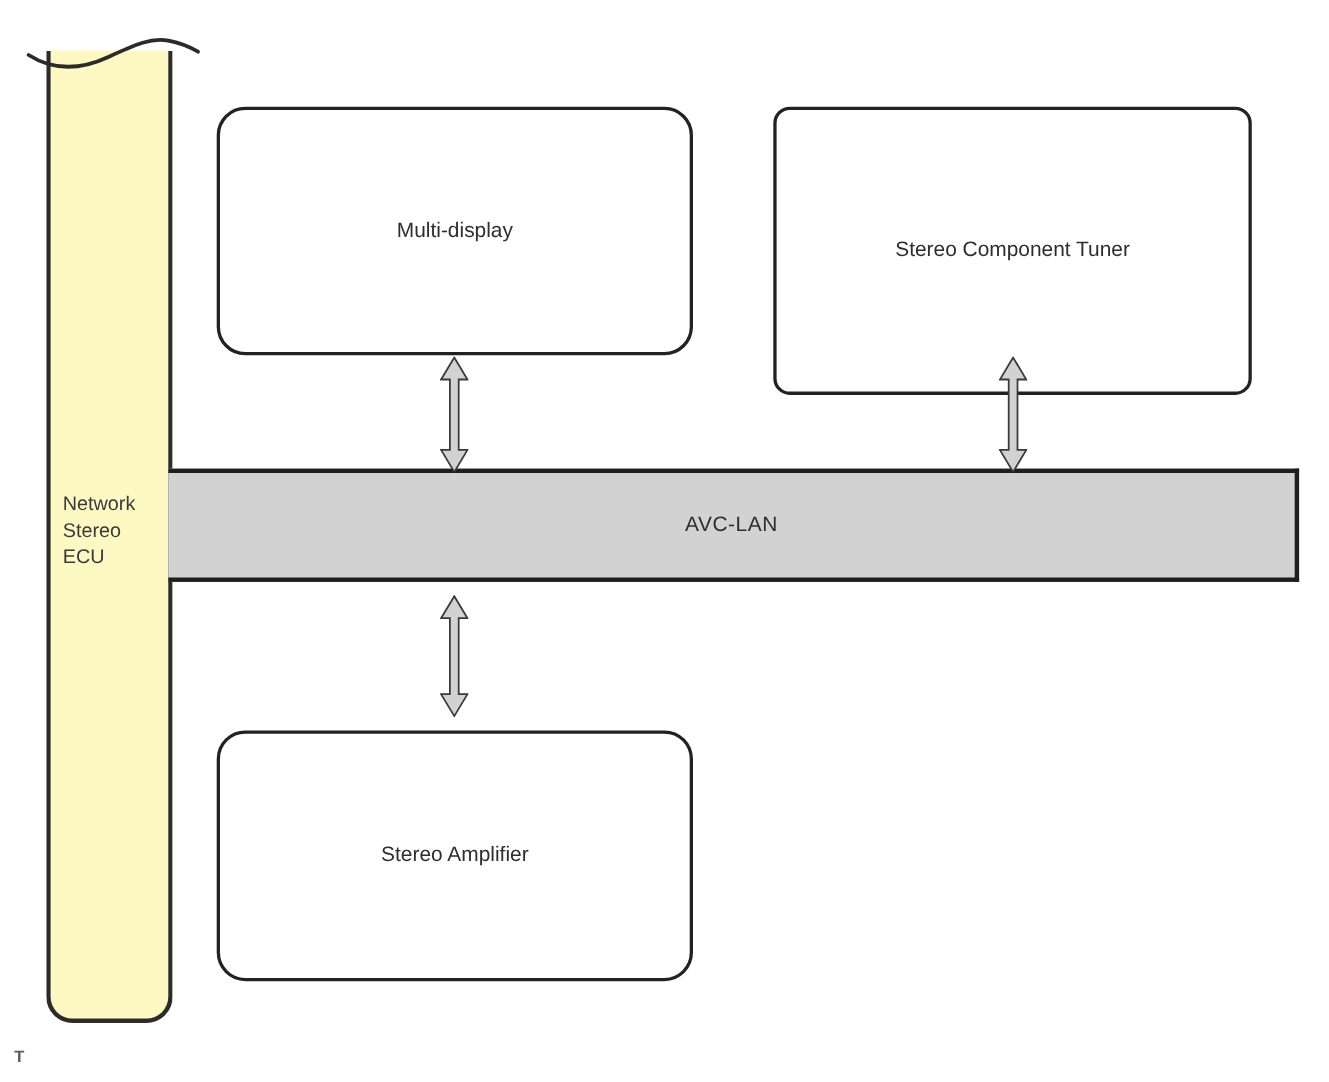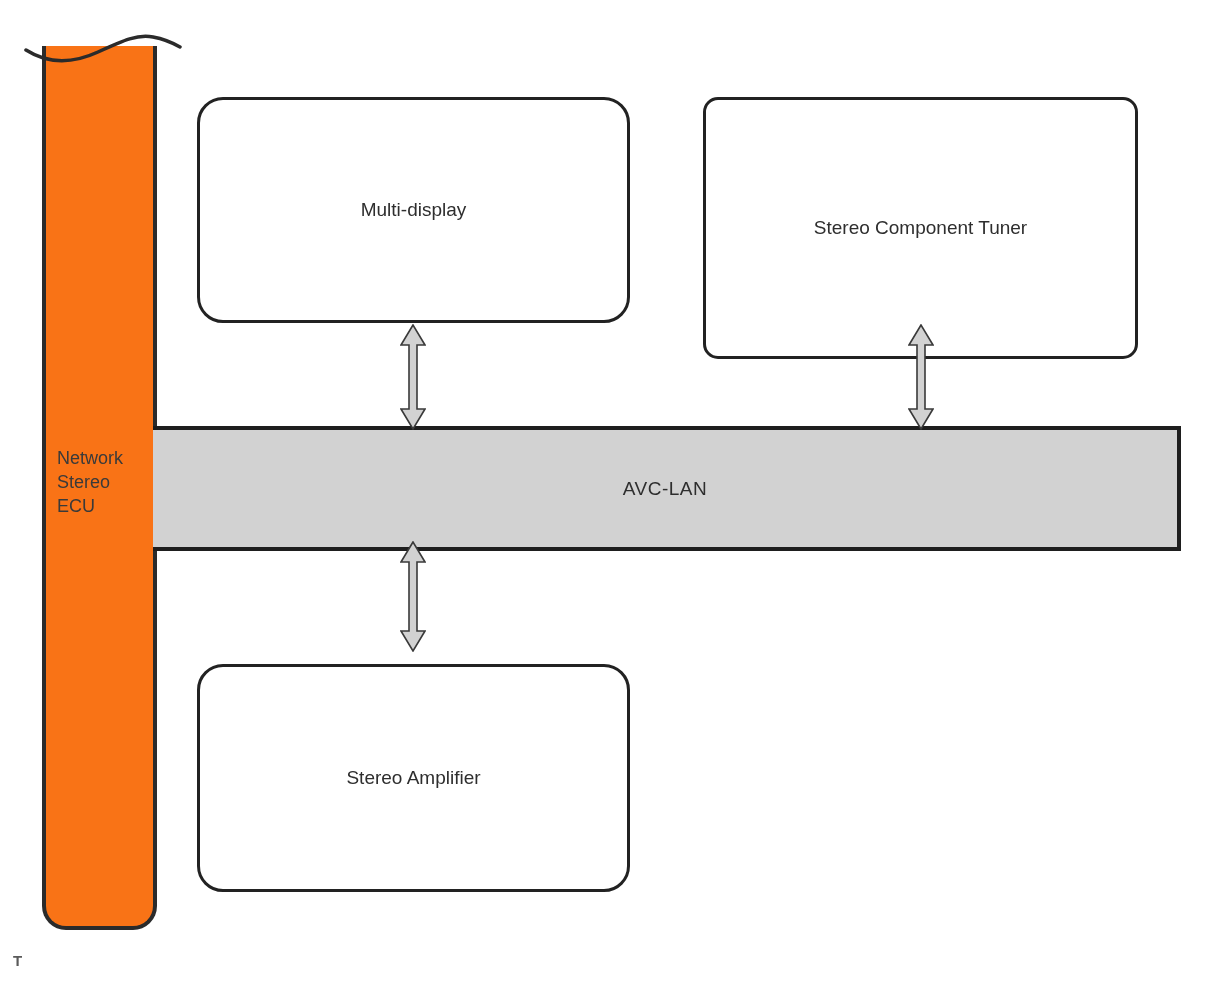--- a/index.html
+++ b/index.html
@@ -16,21 +16,21 @@
     overflow: hidden;
   }
   
   .gateway-bar {
     position: absolute;
     left: 42px;
     top: 46px;
     width: 115px;
     height: 884px;
     box-sizing: border-box;
-    background: #f97316;
+    background: #fef9c3;
     border-left: 4px solid #2b2b2b;
     border-right: 4px solid #2b2b2b;
     border-bottom: 4px solid #2b2b2b;
     border-bottom-left-radius: 24px;
     border-bottom-right-radius: 24px;
     z-index: 1;
   }
   .gateway-label {
     position: absolute;
     left: 11px;
@@ -47,21 +47,21 @@
     left: 20px;
     top: 26px;
     z-index: 3;
   }
   
   .bus-bar {
     position: absolute;
     left: 153px;
     top: 426px;
     width: 1028px;
-    height: 125px;
+    height: 103px;
     box-sizing: border-box;
     background: #d2d2d2;
     border-top: 4px solid #1e1e1e;
     border-bottom: 4px solid #1e1e1e;
     border-right: 4px solid #1e1e1e;
     display: flex;
     align-items: center;
     justify-content: center;
     z-index: 2;
   }

